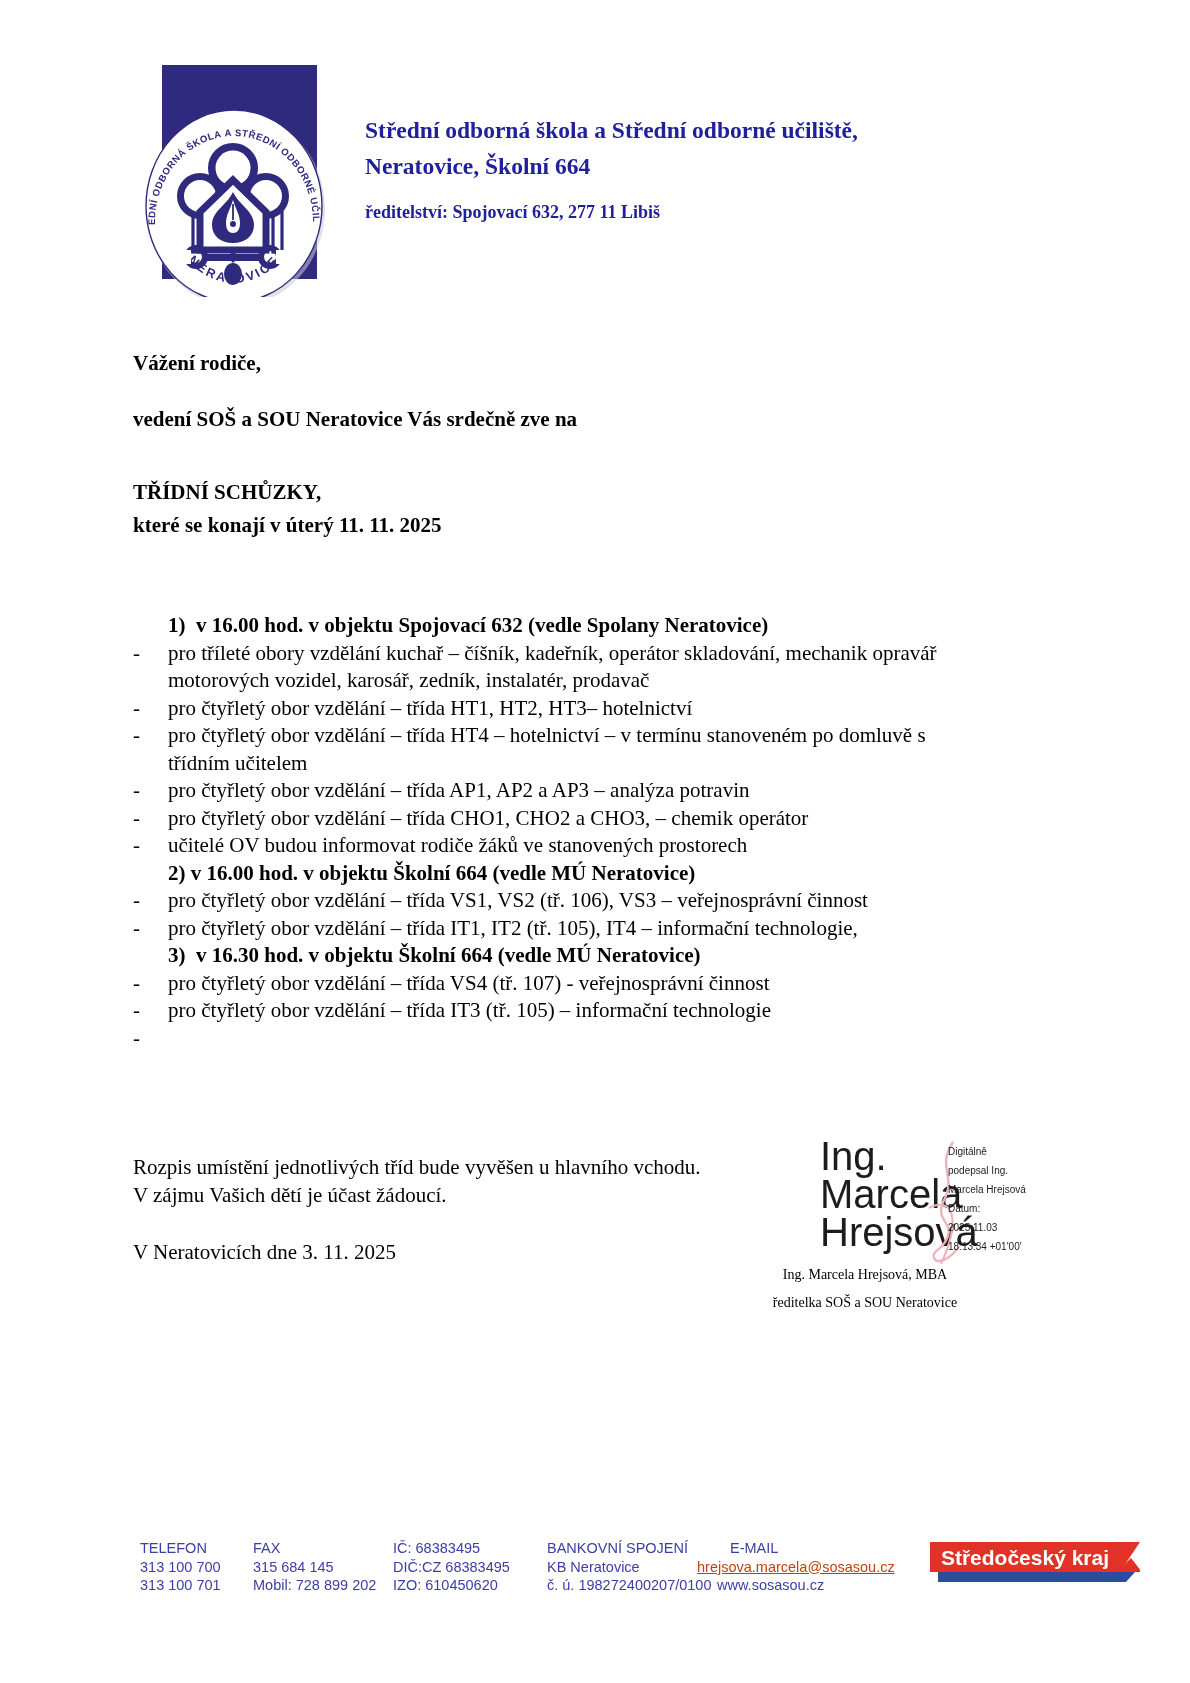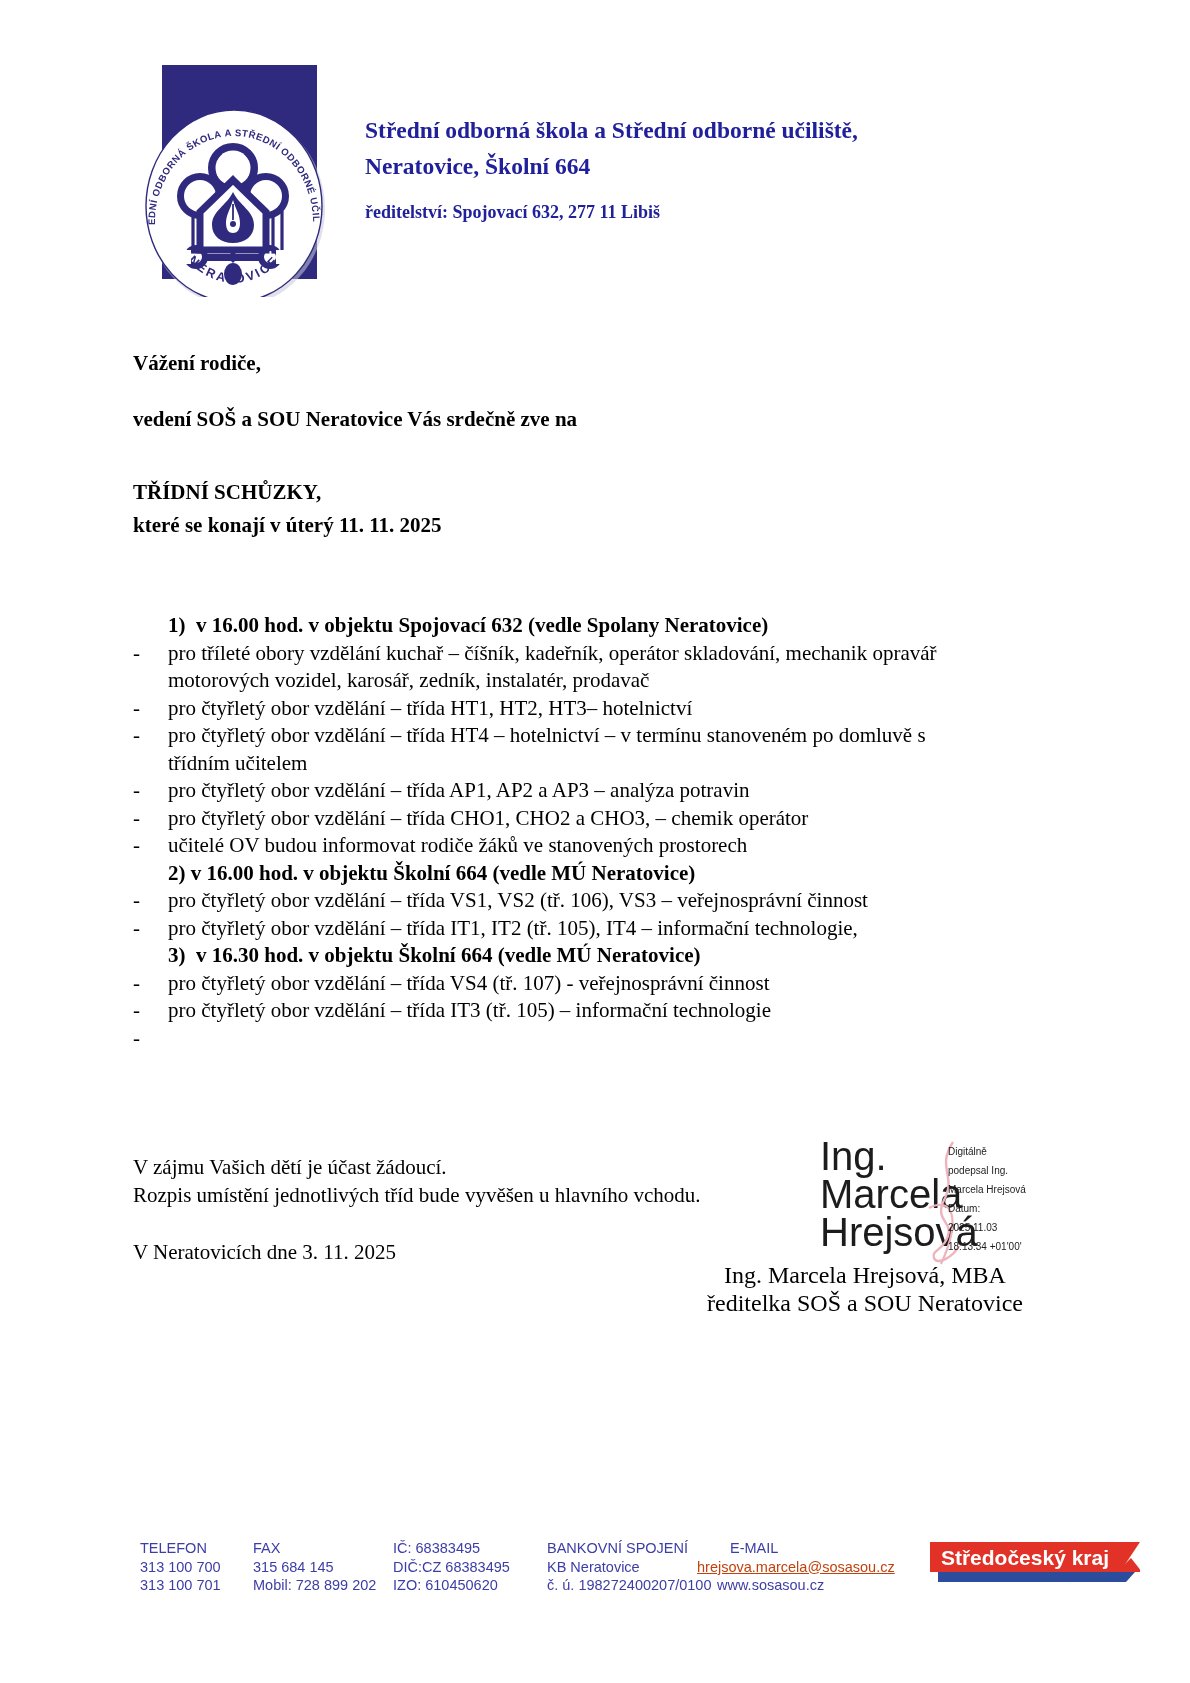--- a/index.html
+++ b/index.html
@@ -31,21 +31,21 @@
     position:absolute;left:820px;top:1137px;width:130px;
     font-family:"Liberation Sans","DejaVu Sans",sans-serif;
     font-size:40px;line-height:38px;color:#1c1c1c;
   }
   .stamp-flourish{position:absolute;left:922px;top:1138px;width:46px;height:128px;}
   .stamp-details{
     position:absolute;left:948px;top:1142px;width:140px;
     font-family:"Liberation Sans","DejaVu Sans",sans-serif;
     font-size:10px;line-height:19px;color:#1c1c1c;
   }
-  .typed-sig{position:absolute;left:705px;top:1261px;width:320px;text-align:center;font-size:24px;line-height:28px;}
+  .typed-sig{position:absolute;left:705px;top:1261px;width:320px;text-align:center;font-size:14px;line-height:28px;}
   
   .fcol{
     position:absolute;top:1539px;
     font-family:"Liberation Sans","DejaVu Sans",sans-serif;
     font-size:14.5px;line-height:18.5px;color:#3d3da6;white-space:nowrap;
   }
   .fcol-telefon{left:140px;}
   .fcol-fax{left:253px;}
   .fcol-ids{left:393px;}
   .fcol-bank{left:547px;}
@@ -180,22 +180,22 @@
 
           <div class="li">
             <span class="dash">-</span>
             <span class="li-text"></span>
           </div>
         </div>
     </div>
   </div>
 
   <div class="closing">
+    <div>Rozpis umístění jednotlivých tříd bude vyvěšen u hlavního vchodu.</div>
     <div>V zájmu Vašich dětí je účast žádoucí.</div>
-    <div>Rozpis umístění jednotlivých tříd bude vyvěšen u hlavního vchodu.</div>
   </div>
   <div class="place-date">V Neratovicích dne 3. 11. 2025</div>
 
   <div class="stamp-name">
 
   <div>Ing.</div>
       <div>Marcela</div>
       <div>Hrejsová</div>
     </div>
   <svg class="stamp-flourish" viewBox="0 0 46 128" xmlns="http://www.w3.org/2000/svg">

